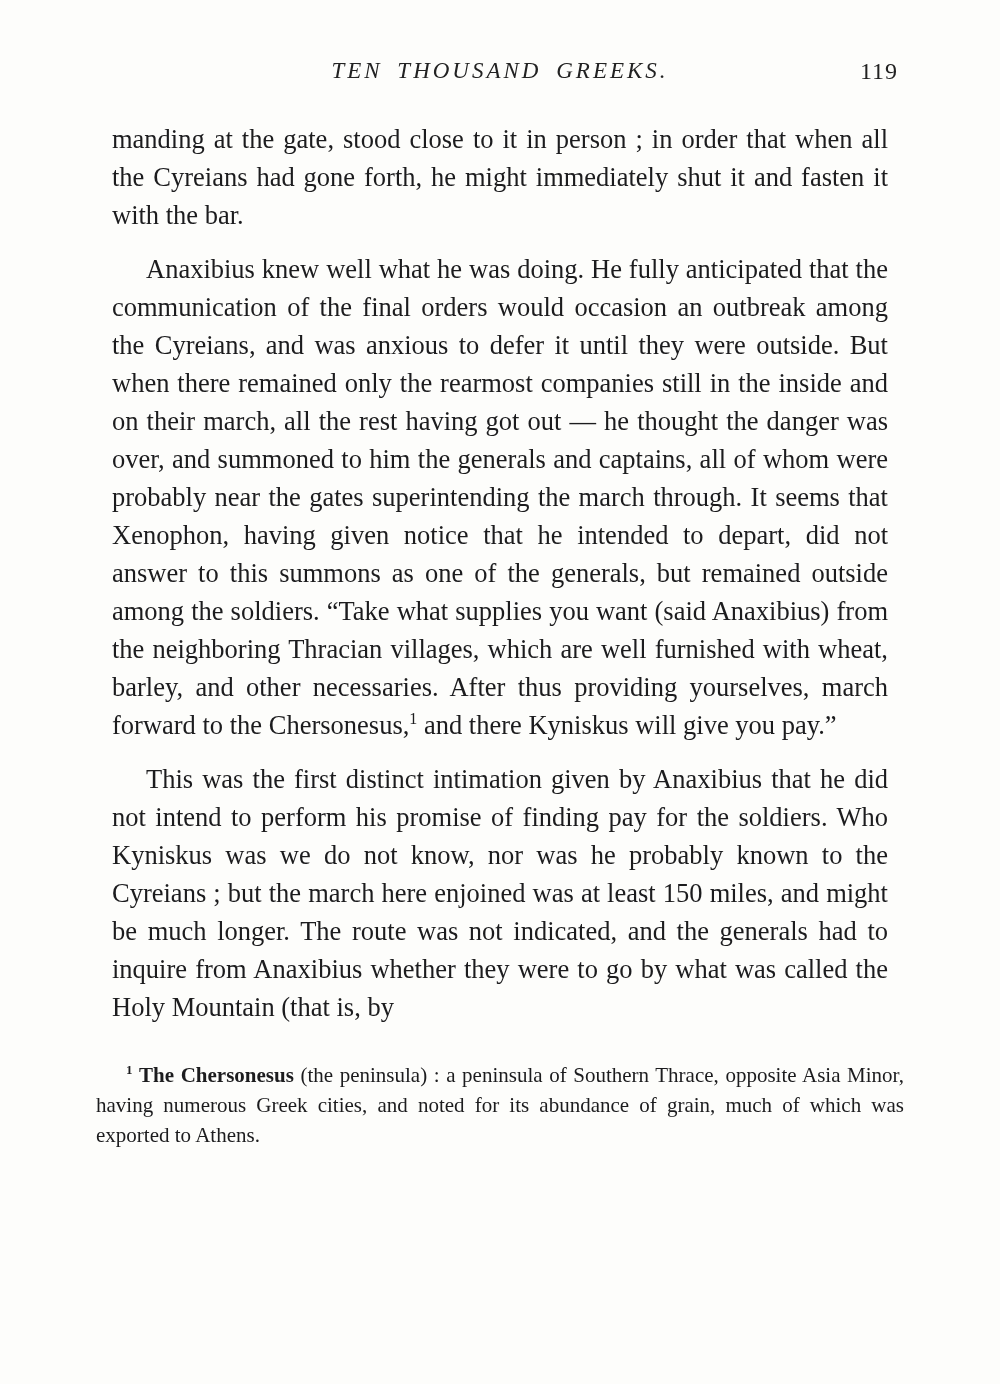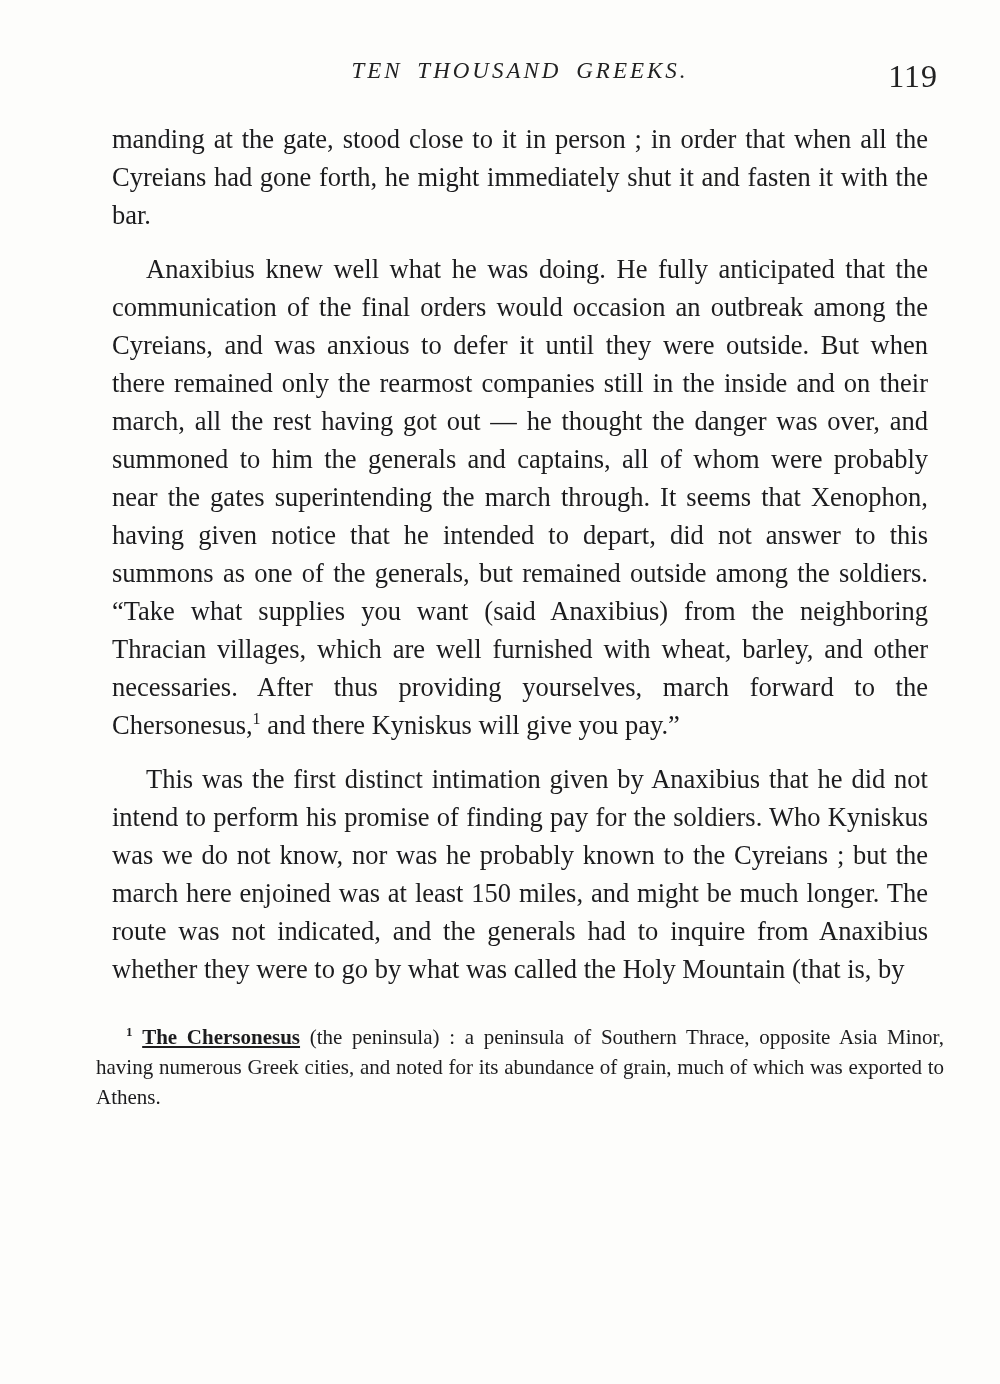--- a/index.html
+++ b/index.html
@@ -7,21 +7,21 @@
     padding: 0;
     background: #e8e8e6;
   }
   .page {
     position: relative;
     width: 1000px;
     height: 1384px;
     margin: 0 auto;
     background: #fdfdfb;
     box-sizing: border-box;
-    padding: 58px 56px 40px 96px;
+    padding: 58px 96px 40px 96px;
     font-family: "Liberation Serif", "DejaVu Serif", serif;
     color: #1c1c1e;
     overflow: hidden;
   }
   .running-header {
     position: relative;
     height: 40px;
     margin-bottom: 22px;
   }
   .running-head {
@@ -32,21 +32,21 @@
     font-style: italic;
     font-size: 23px;
     letter-spacing: 3px;
     word-spacing: 6px;
     color: #222;
   }
   .page-number {
     position: absolute;
     right: 6px;
     top: 0;
-    font-size: 32px;
+    font-size: 24px;
     letter-spacing: 1px;
     color: #222;
   }
   .body-text {
     font-size: 26.5px;
     line-height: 38px;
     text-align: justify;
   }
   .body-text p {
     margin: 16px;
@@ -70,21 +70,20 @@
     width: 30px;
   }
   .footnote sup.fn-marker {
     font-size: 13px;
     vertical-align: super;
     line-height: 0;
     font-weight: bold;
   }
   .footnote b {
     font-weight: bold;
-    text-decoration: underline;
   }
 </style>
 </head>
 <body>
 
 <div class="page">
 
   <div class="running-header">
     <div class="running-head">TEN THOUSAND GREEKS.</div>
     <div class="page-number">119</div>

